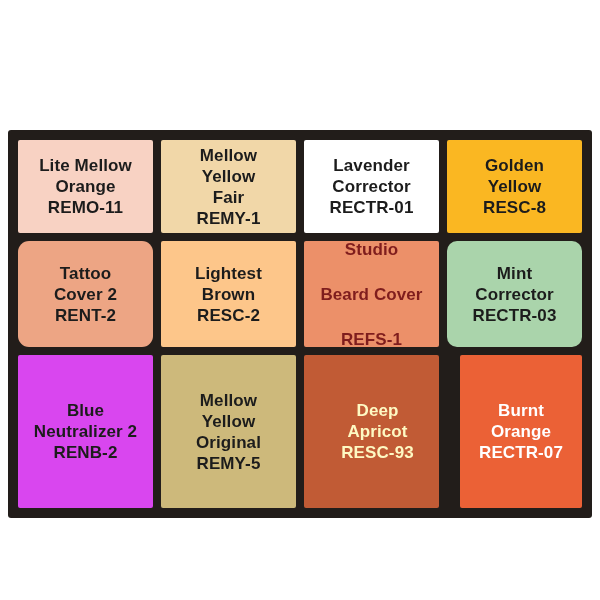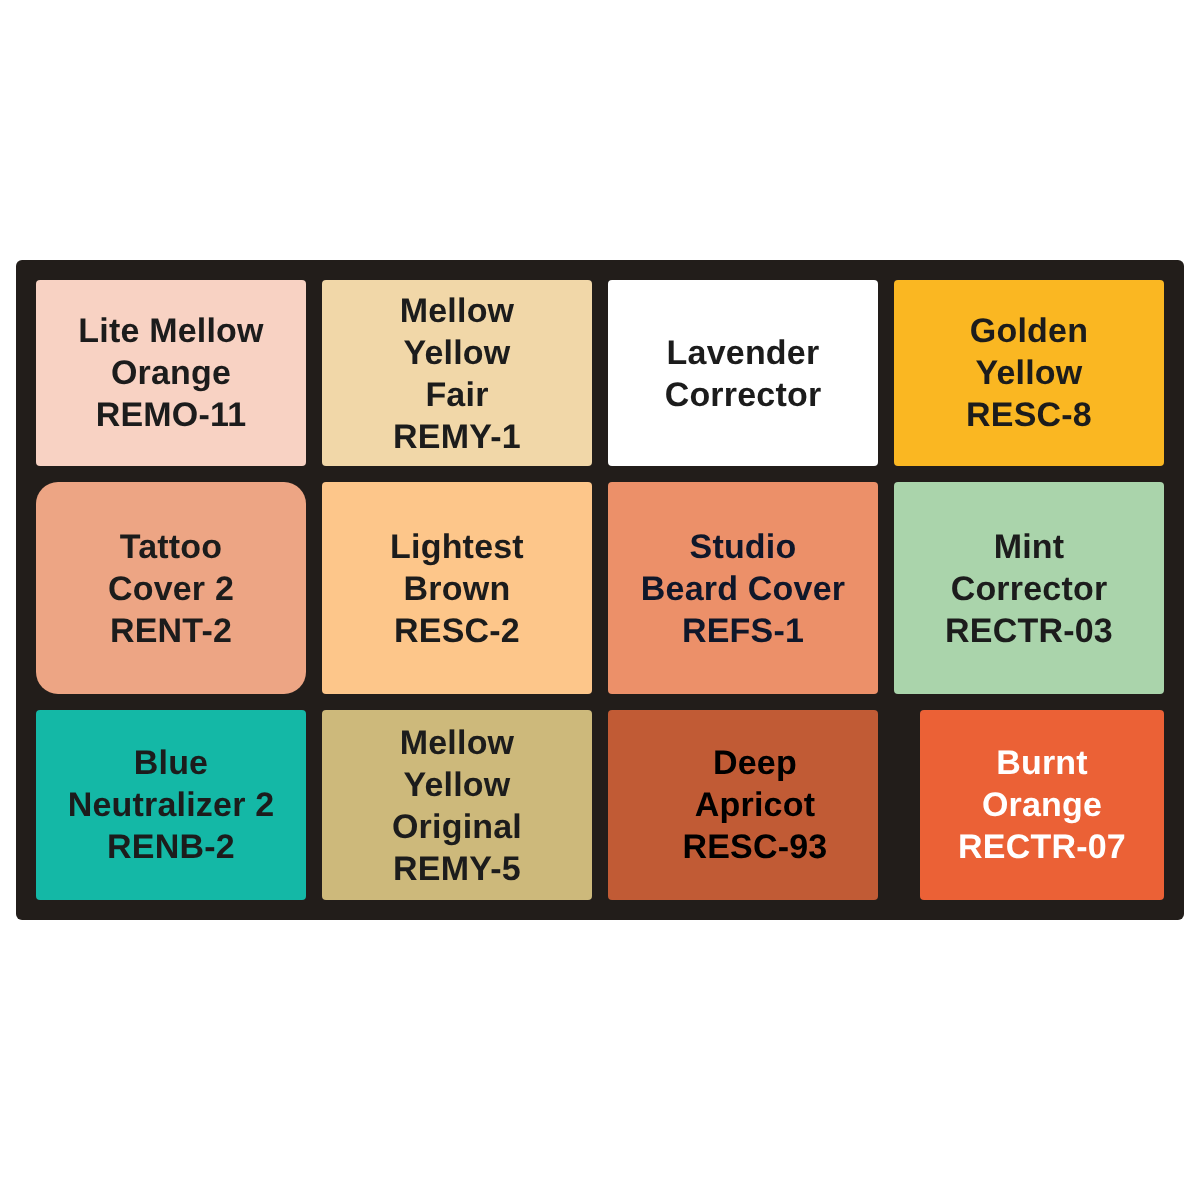--- a/index.html
+++ b/index.html
@@ -13,21 +13,21 @@
     width: 600px;
     height: 600px;
     background: #ffffff;
     overflow: hidden;
   }
   .chart-frame {
     position: absolute;
     left: 8px;
     top: 130px;
     width: 584px;
-    height: 330px;
+    height: 388px;
     box-sizing: border-box;
     background: #221d1a;
     border-radius: 3px;
     padding: 10px;
     display: grid;
     grid-template-columns: repeat(4, 1fr);
     grid-template-rows: 93px 106px 1fr;
     gap: 8px;
   }
   .swatch {
@@ -59,58 +59,59 @@
       </div>
       <div class="swatch" style="background: rgb(241, 215, 168); color: rgb(28, 28, 28);">
         <span class="swatch-line">Mellow</span>
         <span class="swatch-line">Yellow</span>
         <span class="swatch-line">Fair</span>
         <span class="swatch-line">REMY-1</span>
       </div>
       <div class="swatch" style="background: #ffffff; color: rgb(28, 28, 28);">
         <span class="swatch-line">Lavender</span>
         <span class="swatch-line">Corrector</span>
+        <span class="swatch-line">RECTR-01</span>
       </div>
       <div class="swatch" style="background: rgb(250, 183, 34); color: rgb(28, 28, 28);">
         <span class="swatch-line">Golden</span>
         <span class="swatch-line">Yellow</span>
         <span class="swatch-line">RESC-8</span>
       </div>
       <div class="swatch" style="background: rgb(237, 165, 132); color: rgb(28, 28, 28); border-radius: 11px;">
         <span class="swatch-line">Tattoo</span>
         <span class="swatch-line">Cover 2</span>
         <span class="swatch-line">RENT-2</span>
       </div>
       <div class="swatch" style="background: rgb(253, 198, 138); color: rgb(28, 28, 28);">
         <span class="swatch-line">Lightest</span>
         <span class="swatch-line">Brown</span>
         <span class="swatch-line">RESC-2</span>
       </div>
-      <div class="swatch" style="background: rgb(236, 144, 105); color: #0f172a;">
+      <div class="swatch" style="background: rgb(236, 144, 105); color: #7f1d1d; gap: 24px;">
         <span class="swatch-line">Studio</span>
         <span class="swatch-line">Beard Cover</span>
         <span class="swatch-line">REFS-1</span>
       </div>
-      <div class="swatch" style="background: rgb(170, 212, 171); color: rgb(28, 28, 28);">
+      <div class="swatch" style="background: rgb(170, 212, 171); color: rgb(28, 28, 28); border-radius: 10px;">
         <span class="swatch-line">Mint</span>
         <span class="swatch-line">Corrector</span>
         <span class="swatch-line">RECTR-03</span>
       </div>
-      <div class="swatch" style="background: #14b8a6; color: rgb(28, 28, 28);">
+      <div class="swatch" style="background: #d946ef; color: rgb(28, 28, 28);">
         <span class="swatch-line">Blue</span>
         <span class="swatch-line">Neutralizer 2</span>
         <span class="swatch-line">RENB-2</span>
       </div>
       <div class="swatch" style="background: rgb(205, 185, 123); color: rgb(28, 28, 28);">
         <span class="swatch-line">Mellow</span>
         <span class="swatch-line">Yellow</span>
         <span class="swatch-line">Original</span>
         <span class="swatch-line">REMY-5</span>
       </div>
-      <div class="swatch" style="background: rgb(193, 91, 53); color: #000000; padding-left: 12px;">
+      <div class="swatch" style="background: rgb(193, 91, 53); color: #fef9c3; padding-left: 12px;">
         <span class="swatch-line">Deep</span>
         <span class="swatch-line">Apricot</span>
         <span class="swatch-line">RESC-93</span>
       </div>
       <div class="swatch" style="background: rgb(235, 97, 54); color: rgb(255, 255, 255); margin-left: 13px;">
         <span class="swatch-line">Burnt</span>
         <span class="swatch-line">Orange</span>
         <span class="swatch-line">RECTR-07</span>
       </div>
     </div>

